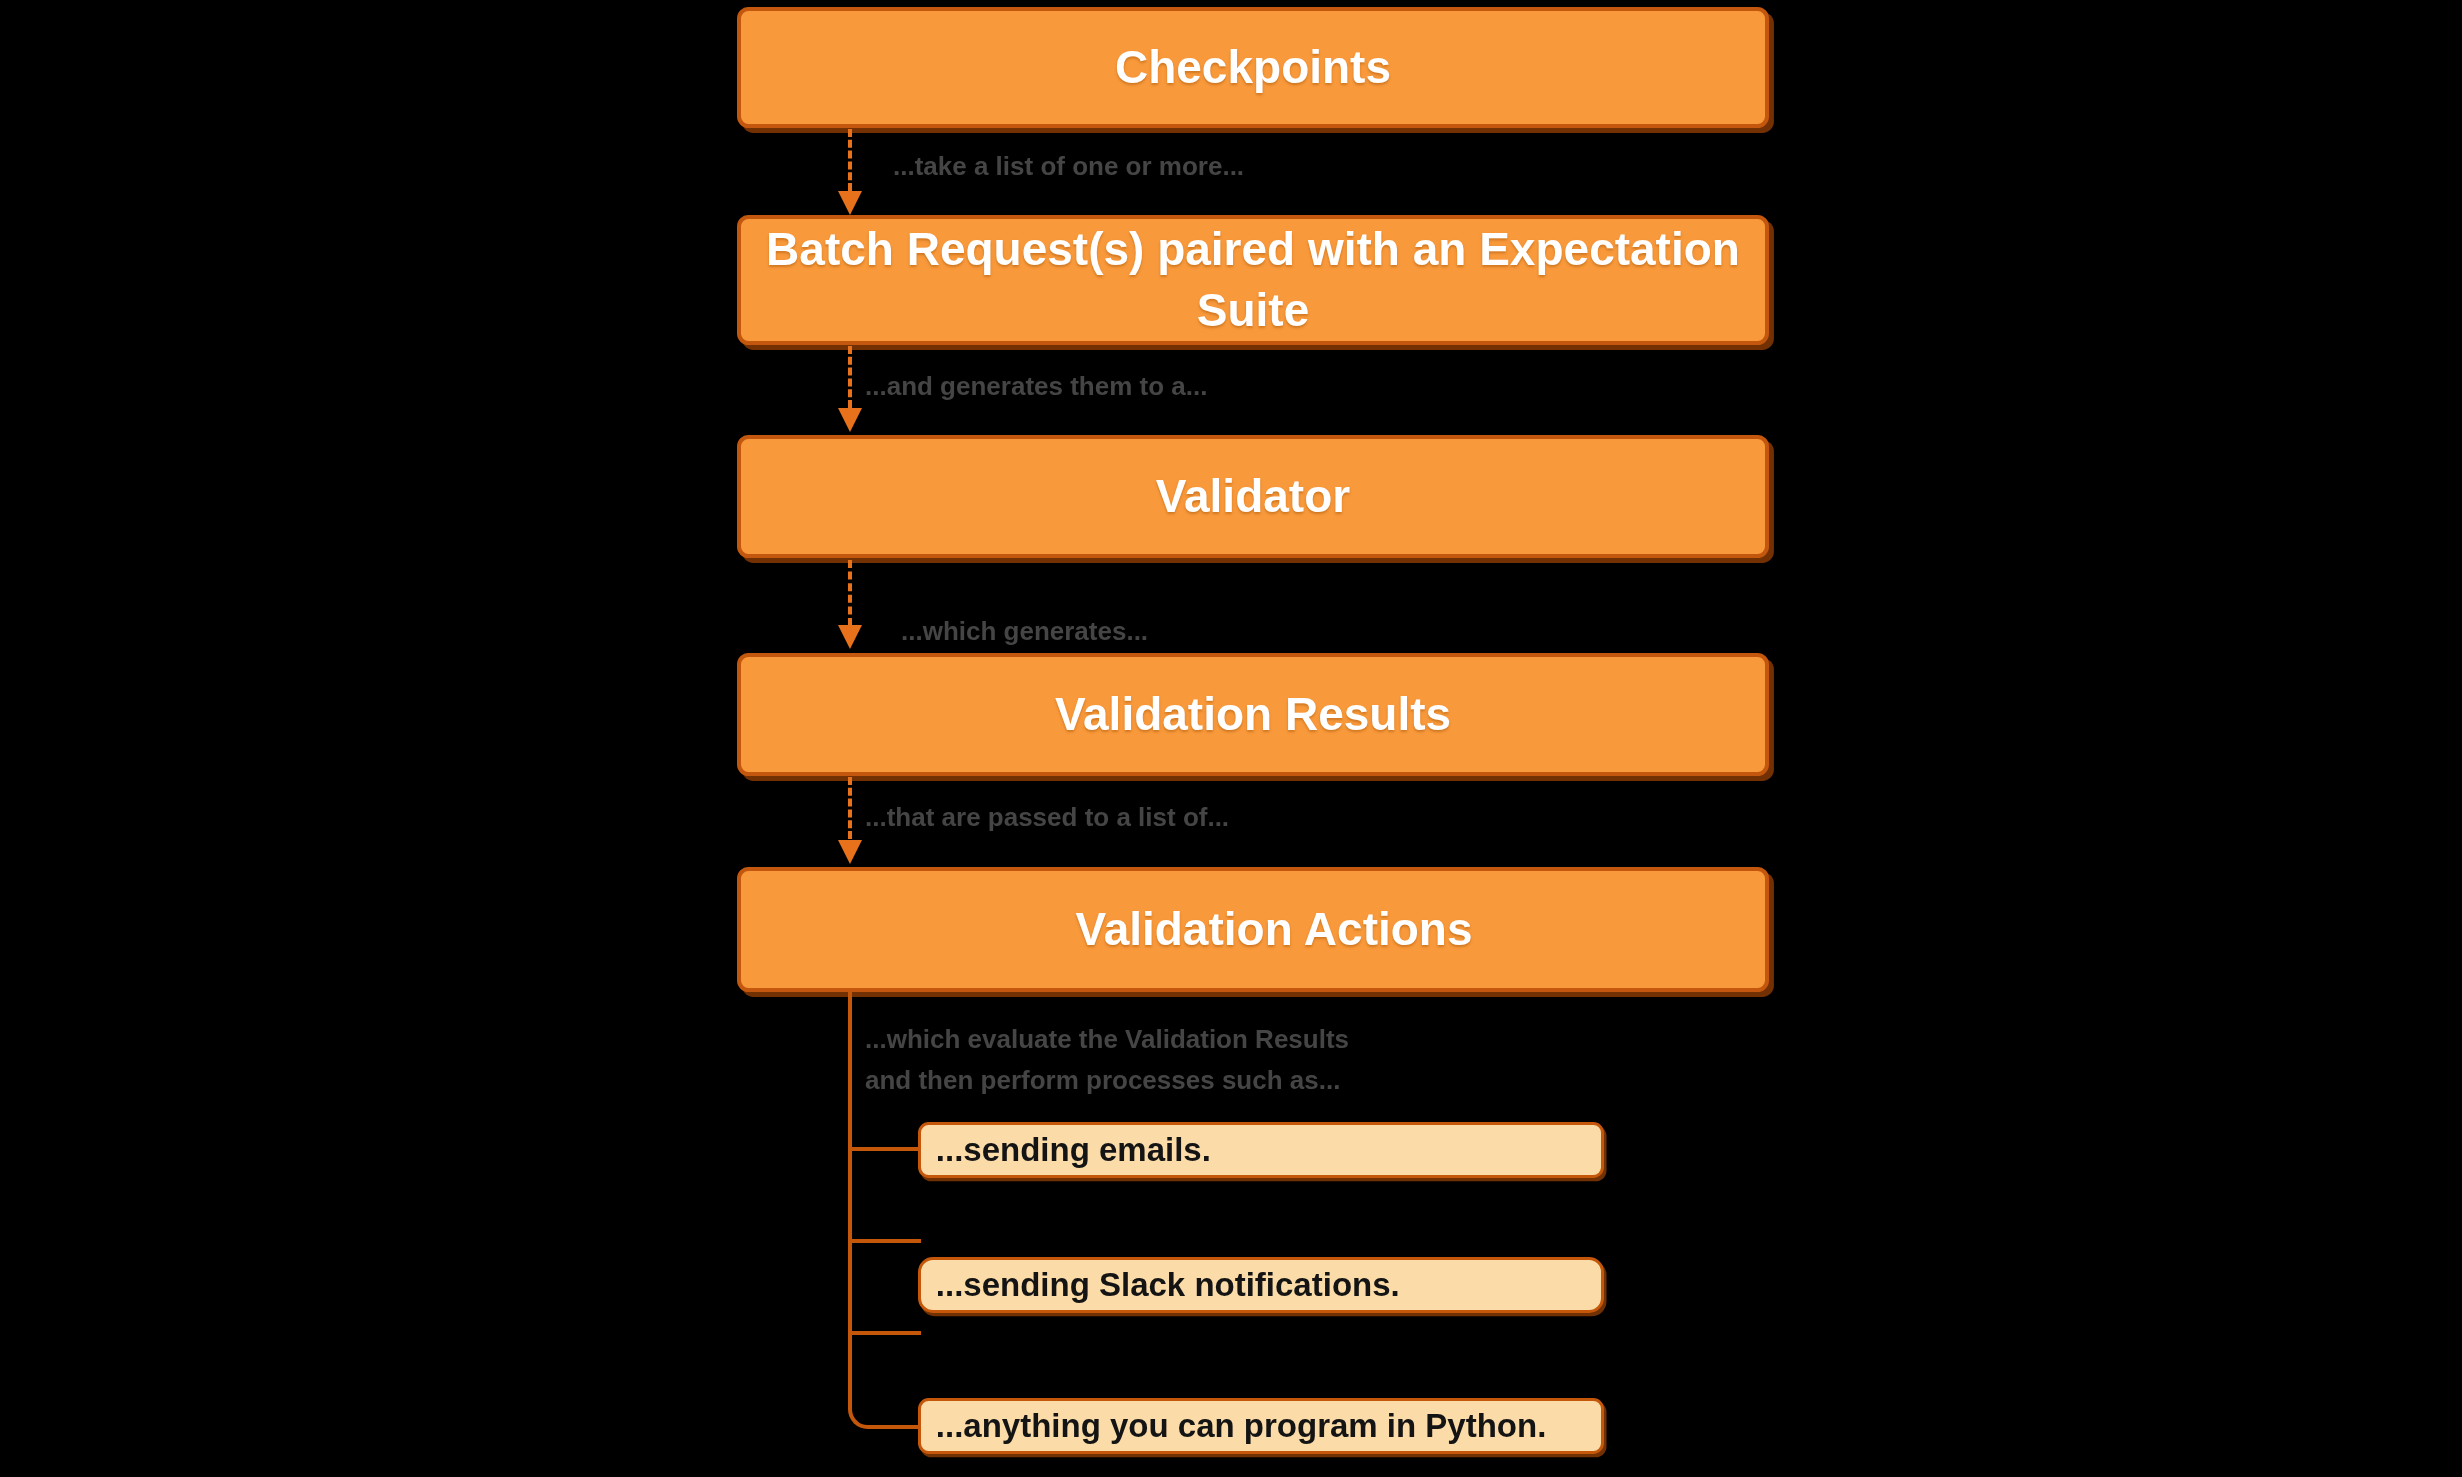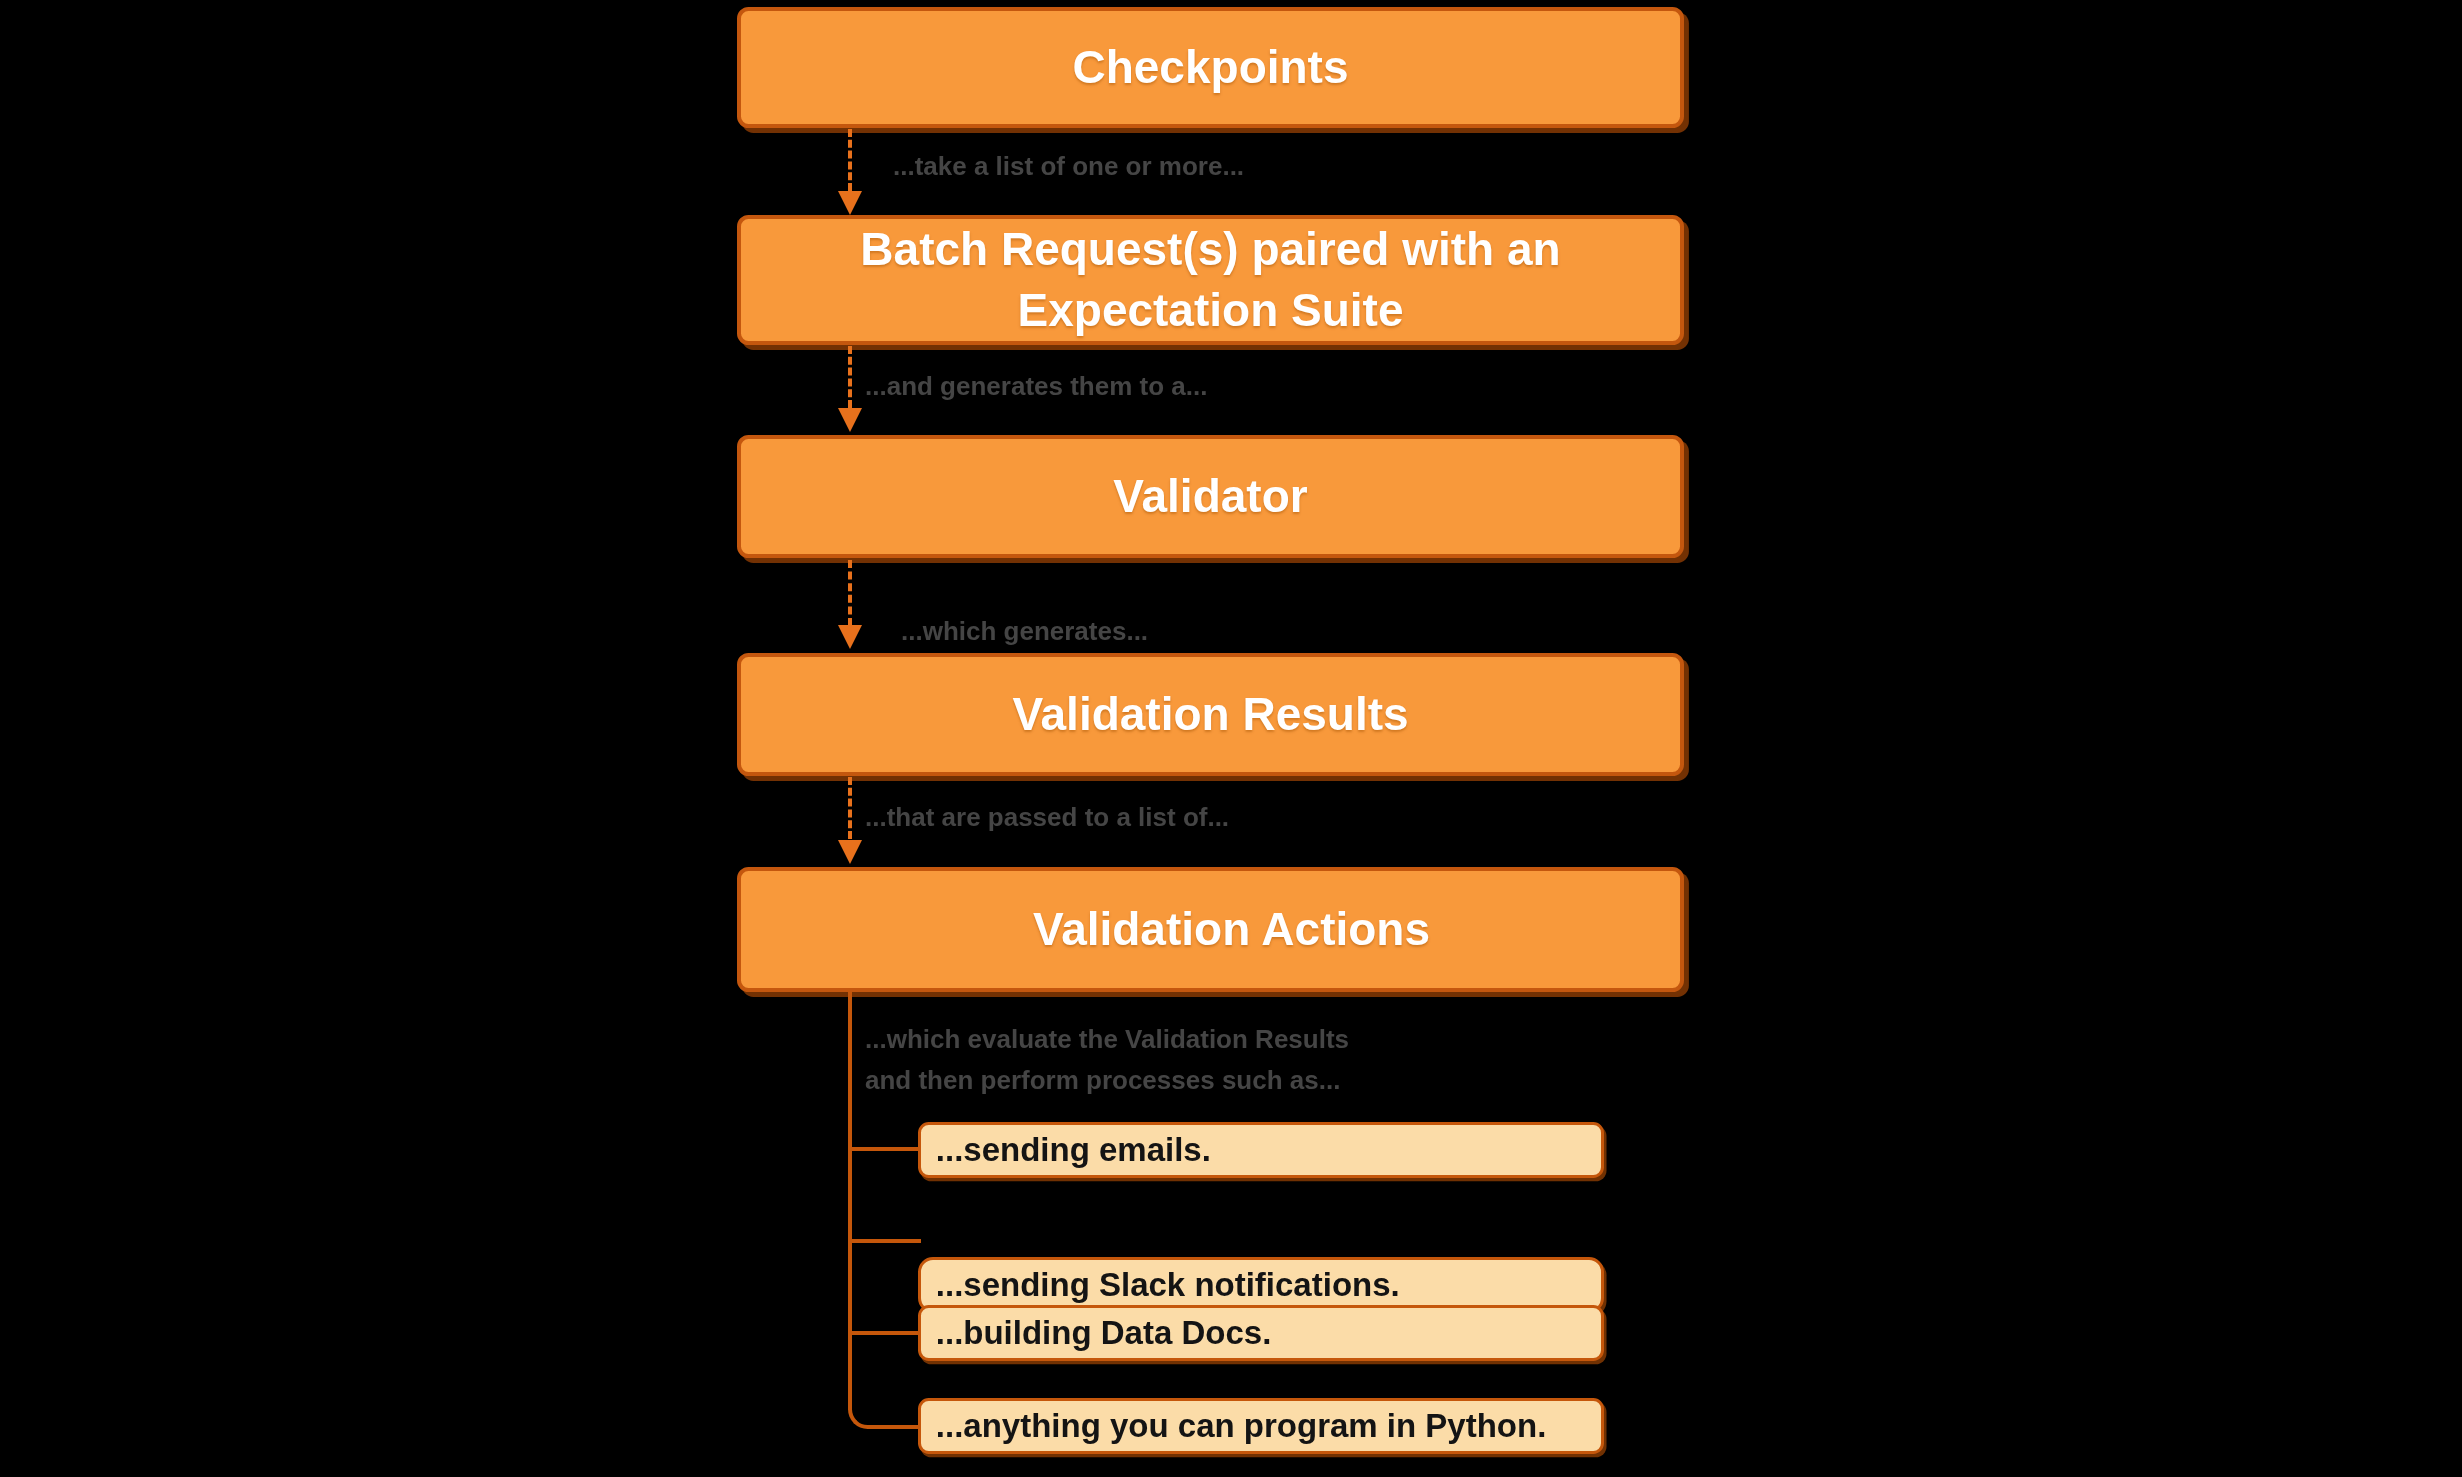--- a/index.html
+++ b/index.html
@@ -13,21 +13,21 @@
     height: 1477px;
     background: #000000;
     overflow: hidden;
     font-family: "Liberation Sans", sans-serif;
   }
 
   
   .node {
     position: absolute;
     left: 737px;
-    width: 947px;
+    width: 1032px;
     box-sizing: border-box;
     background: #F8993B;
     border: 4.1px solid #C4570E;
     border-radius: 11.5px;
     box-shadow: 4.9px 4.9px 0 rgba(135, 58, 4, 0.85);
     display: flex;
     align-items: center;
     justify-content: center;
     text-align: center;
   }
@@ -193,21 +193,18 @@
     <div>...which evaluate the Validation Results</div>
     <div>and then perform processes such as...</div>
   </div>
 
   <div class="leaf" id="leaf-1">
     <div class="leaf-label">...sending emails.</div>
   </div>
   <div class="leaf" id="leaf-2">
     <div class="leaf-label">...sending Slack notifications.</div>
   </div>
-  <div class="leaf" id="leaf-3">
-    <div class="leaf-label">...building Data Docs.</div>
-  </div>
   <div class="leaf" id="leaf-4">
     <div class="leaf-label">...anything you can program in Python.</div>
   </div>
 
 </div>
 
 
 </body></html>

